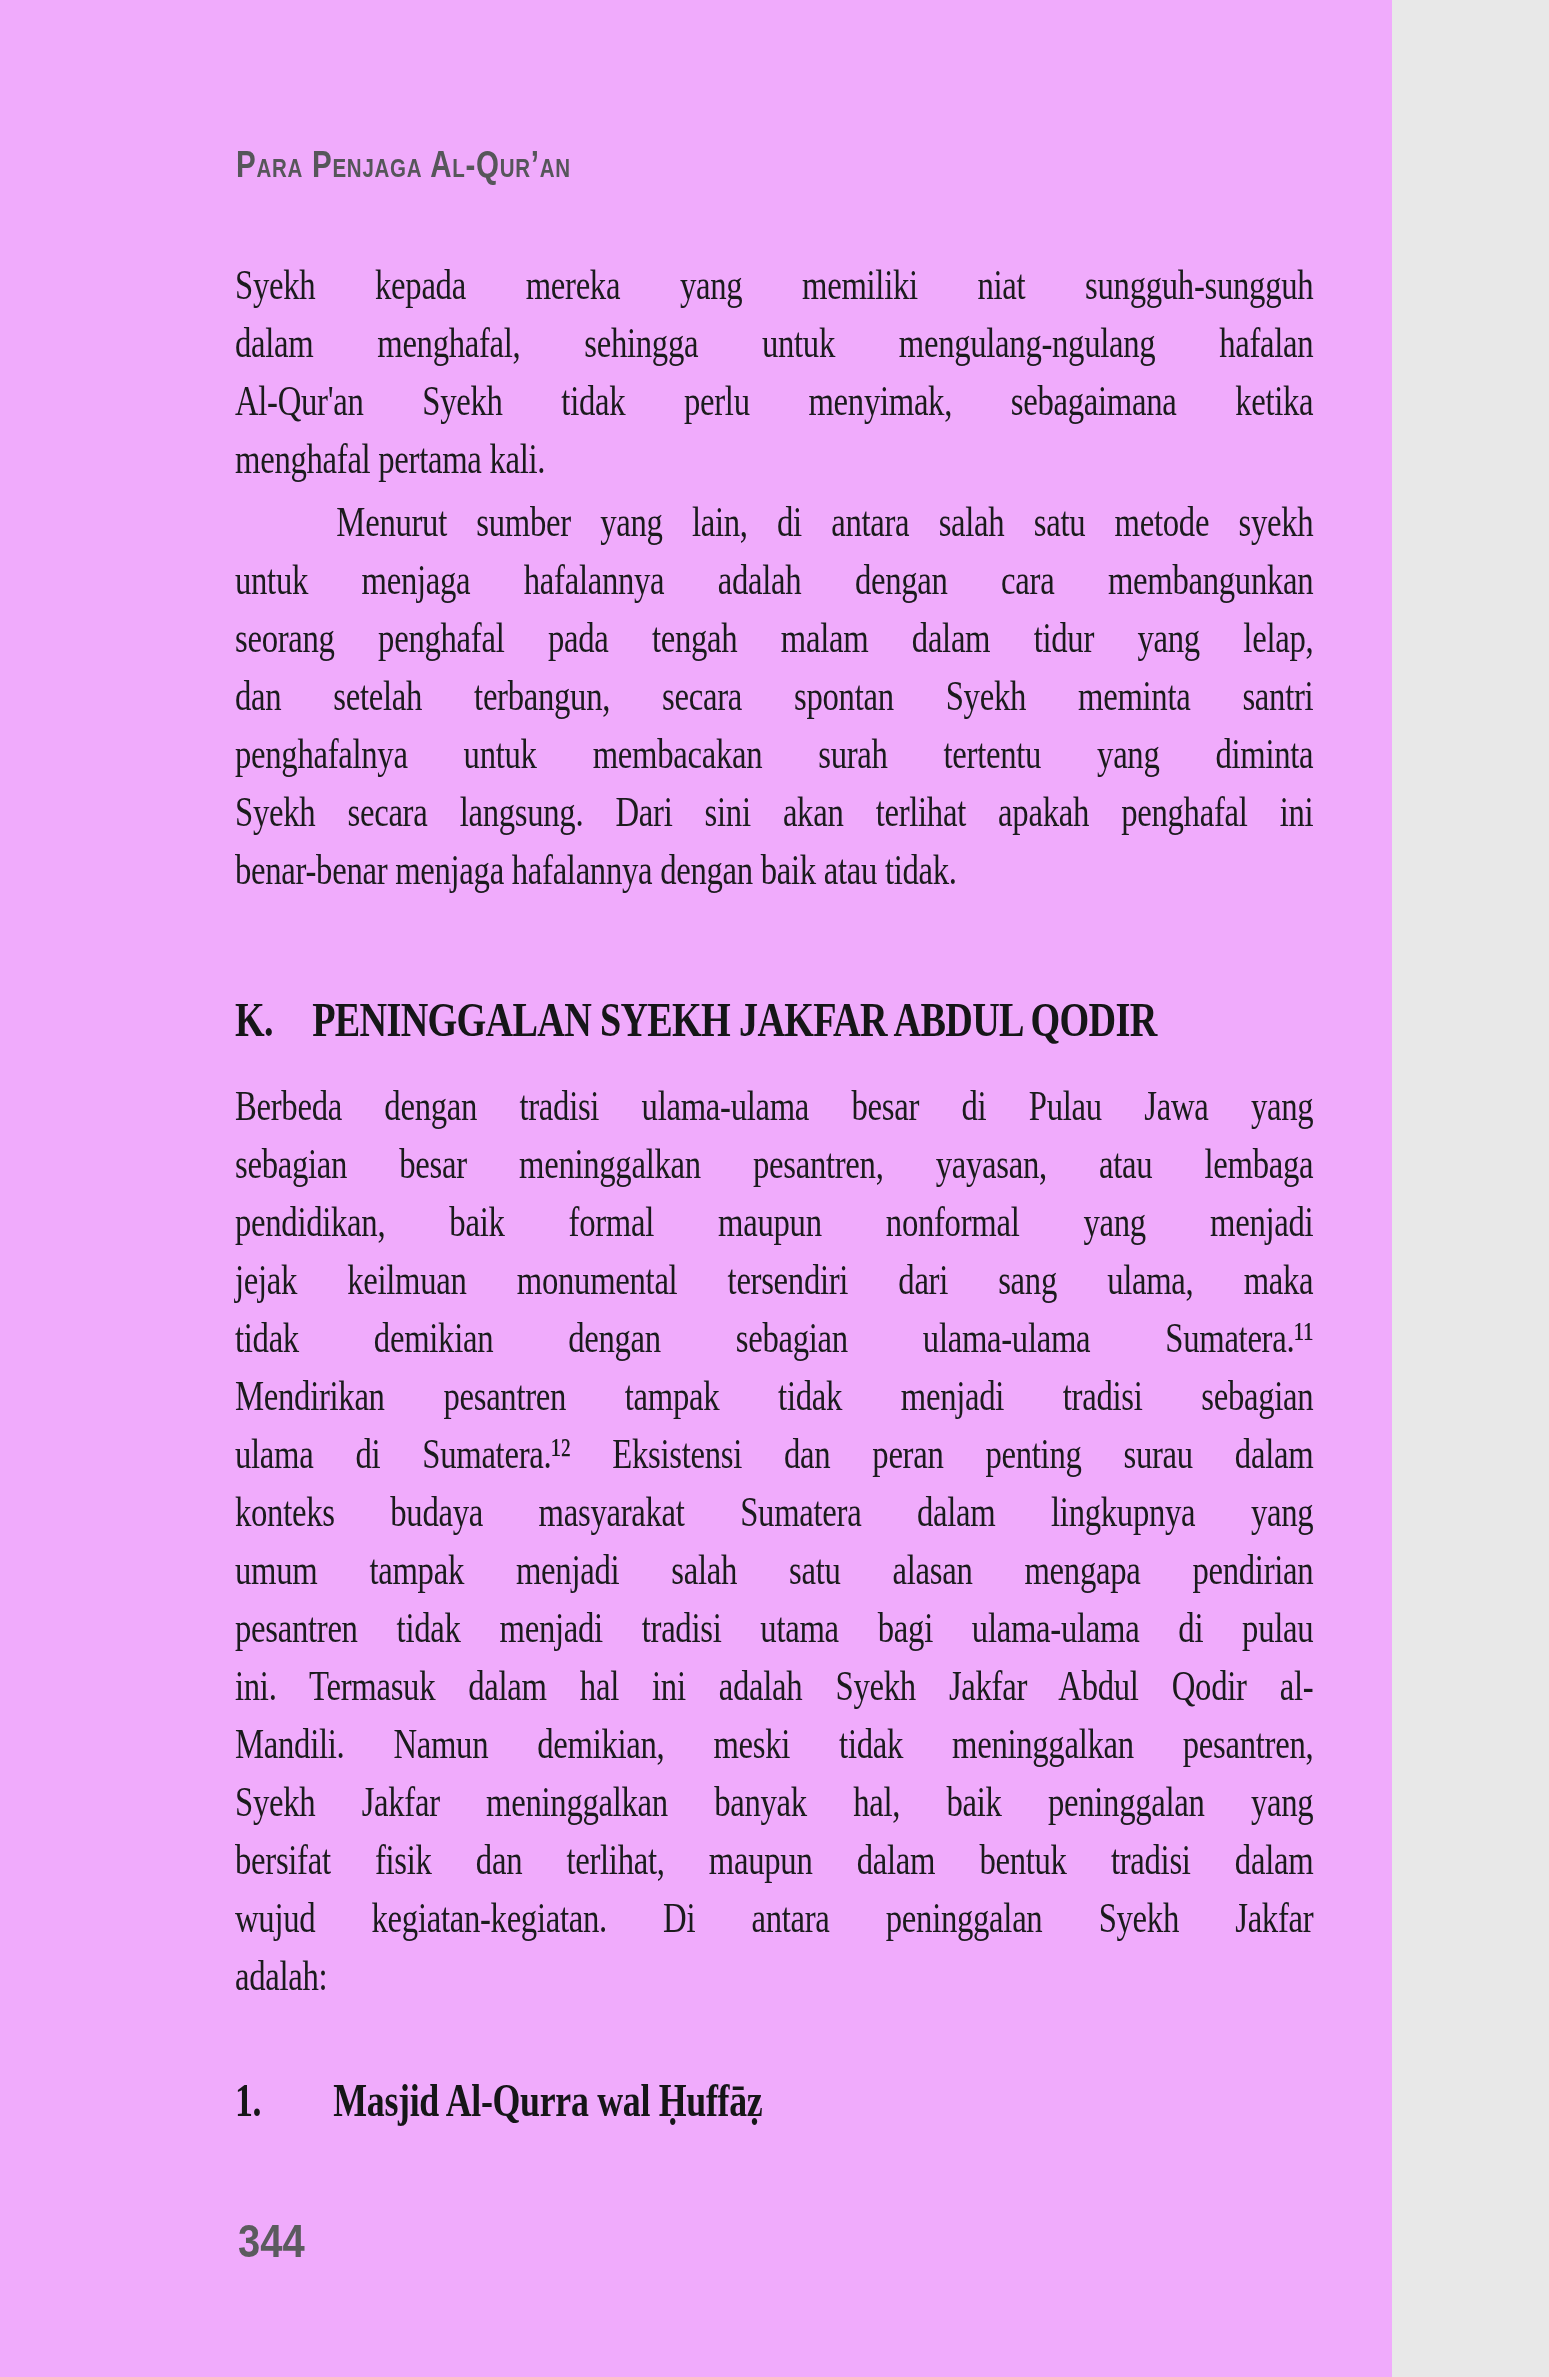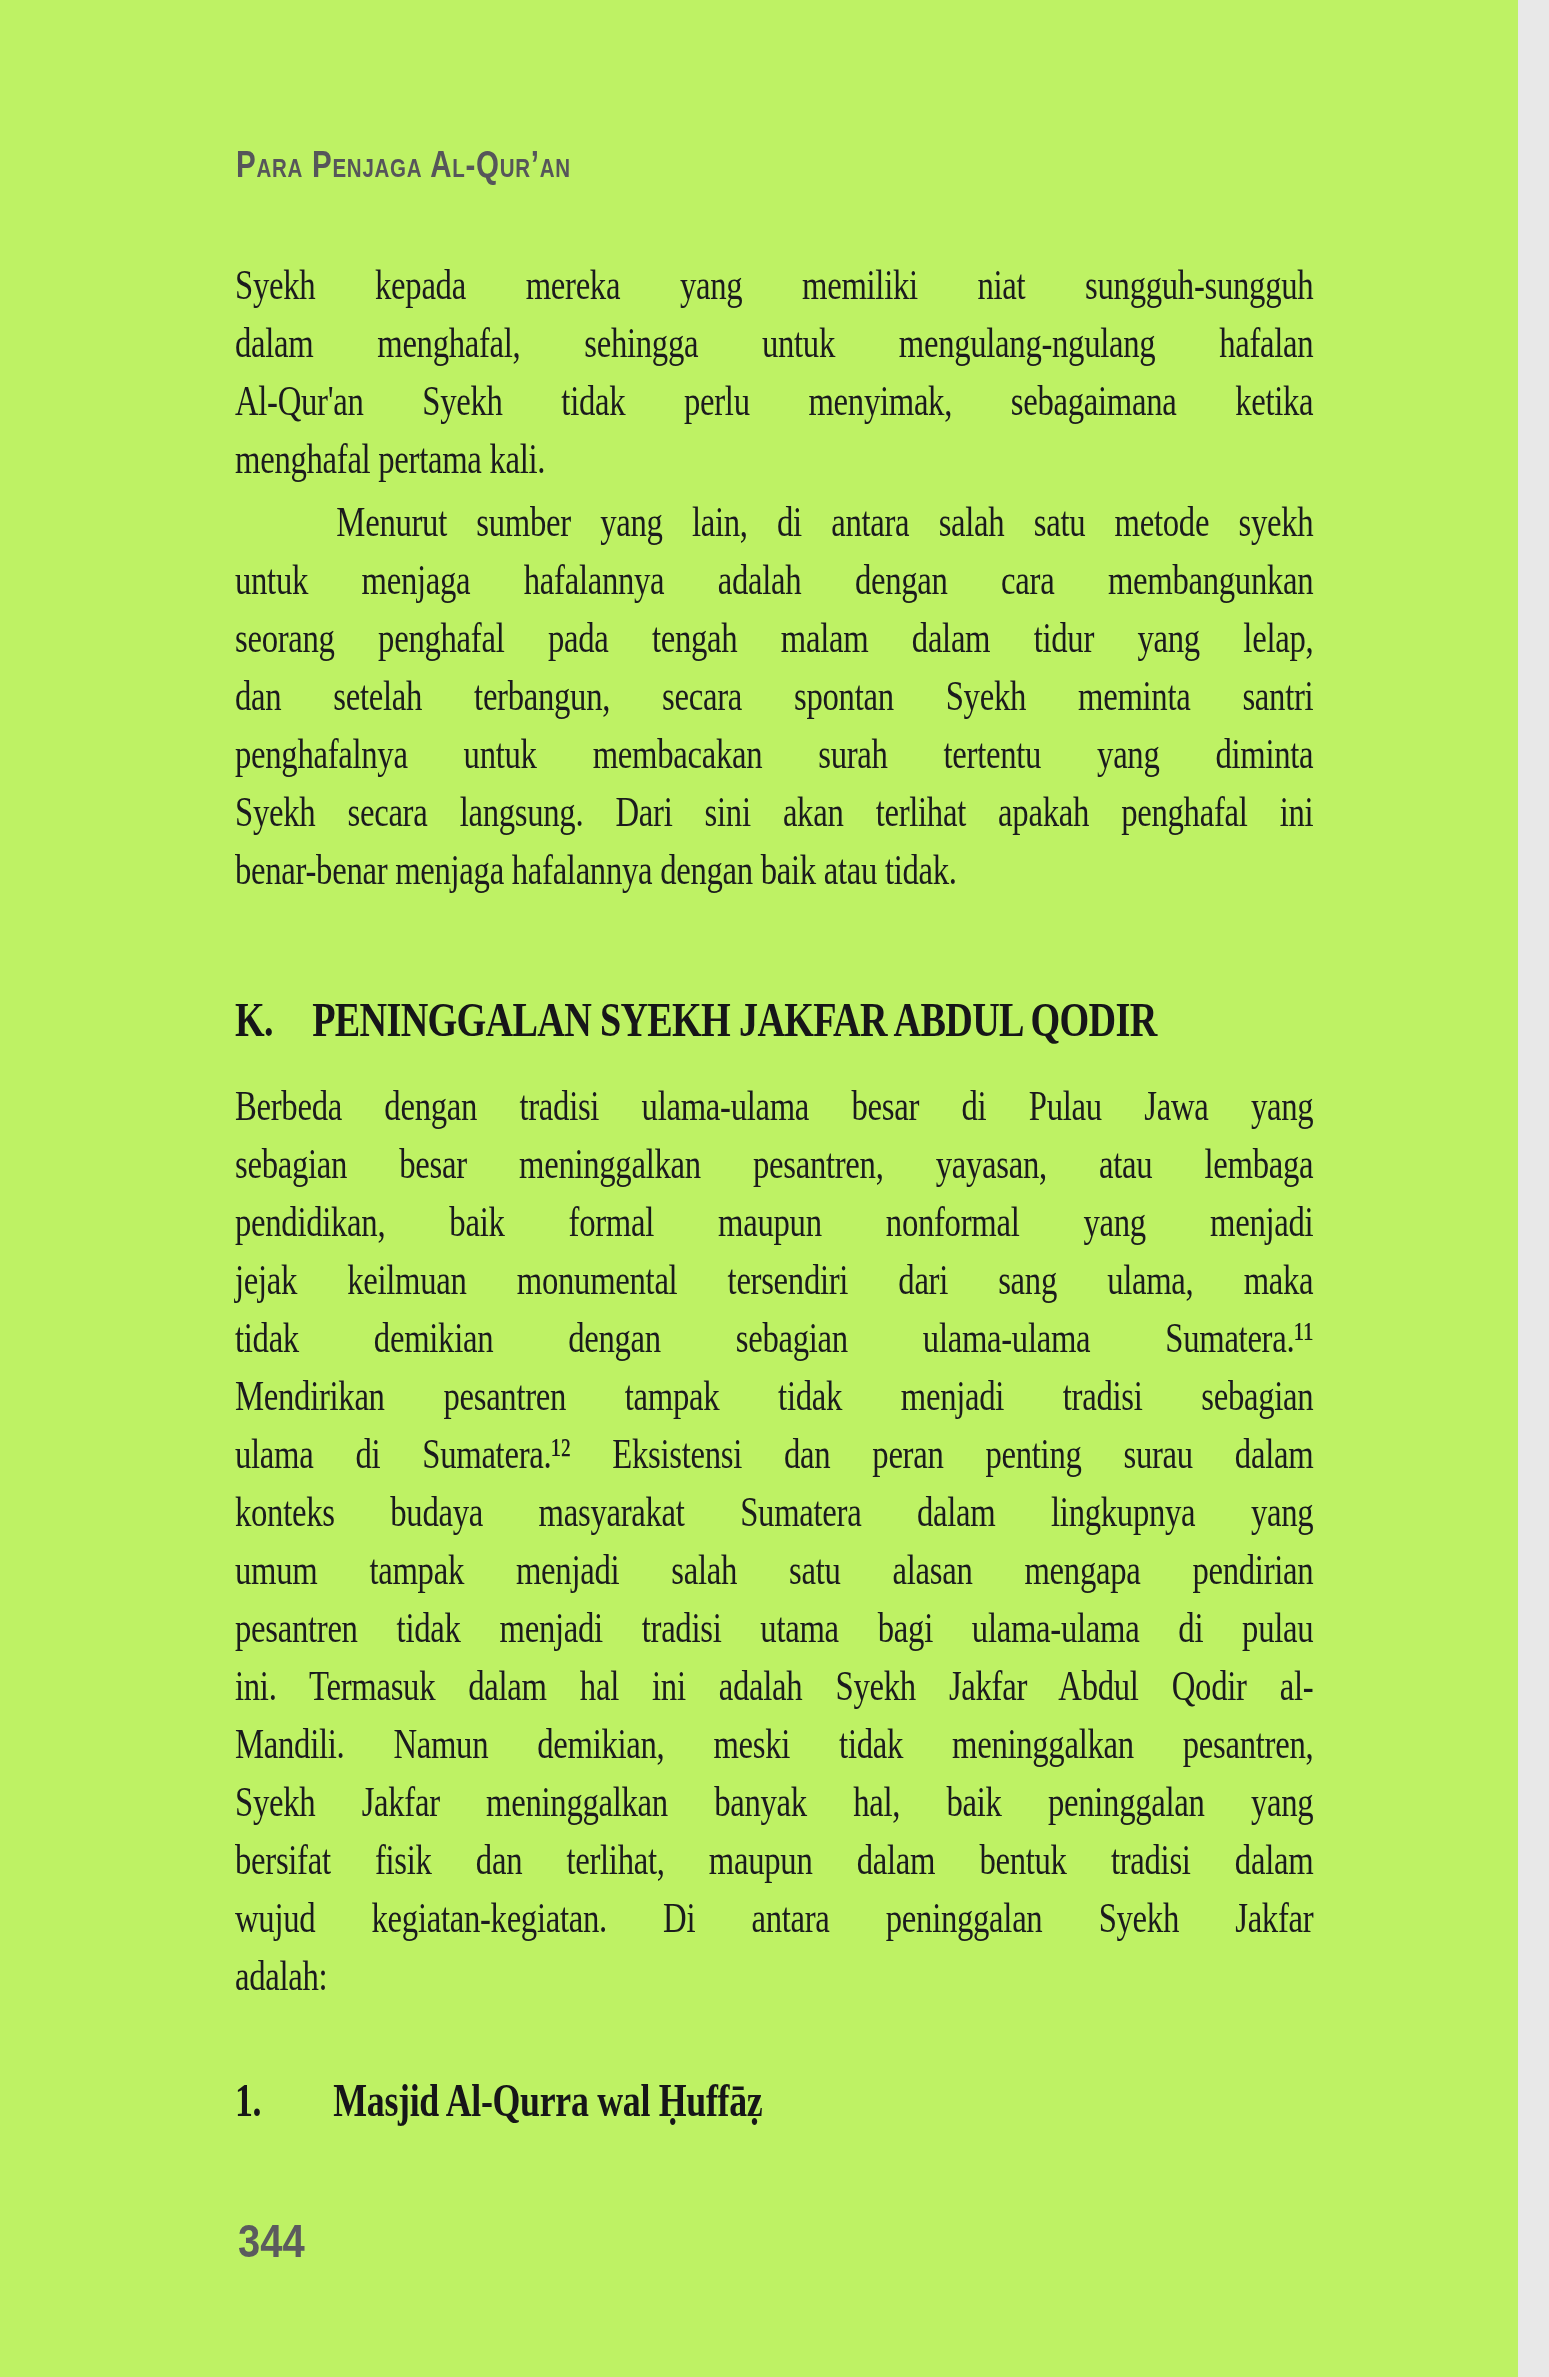--- a/index.html
+++ b/index.html
@@ -1,20 +1,20 @@
 <!DOCTYPE html>
 <html style="font-size:14px"><head>
 <meta charset="utf-8">
 <style>
   html, body { margin: 0; padding: 0; background: #e8e8e8; }
   .page {
     position: relative;
-    width: 1518px;
+    width: 1392px;
     height: 2377px;
-    background: #bef264;
+    background: #f0abfc;
     overflow: hidden;
     font-family: "Liberation Serif", serif;
   }
   
   .running-head {
     position: absolute;
     left: 236px;
     top: 144px;
     font-family: "Liberation Sans", sans-serif;
     font-weight: 700;

